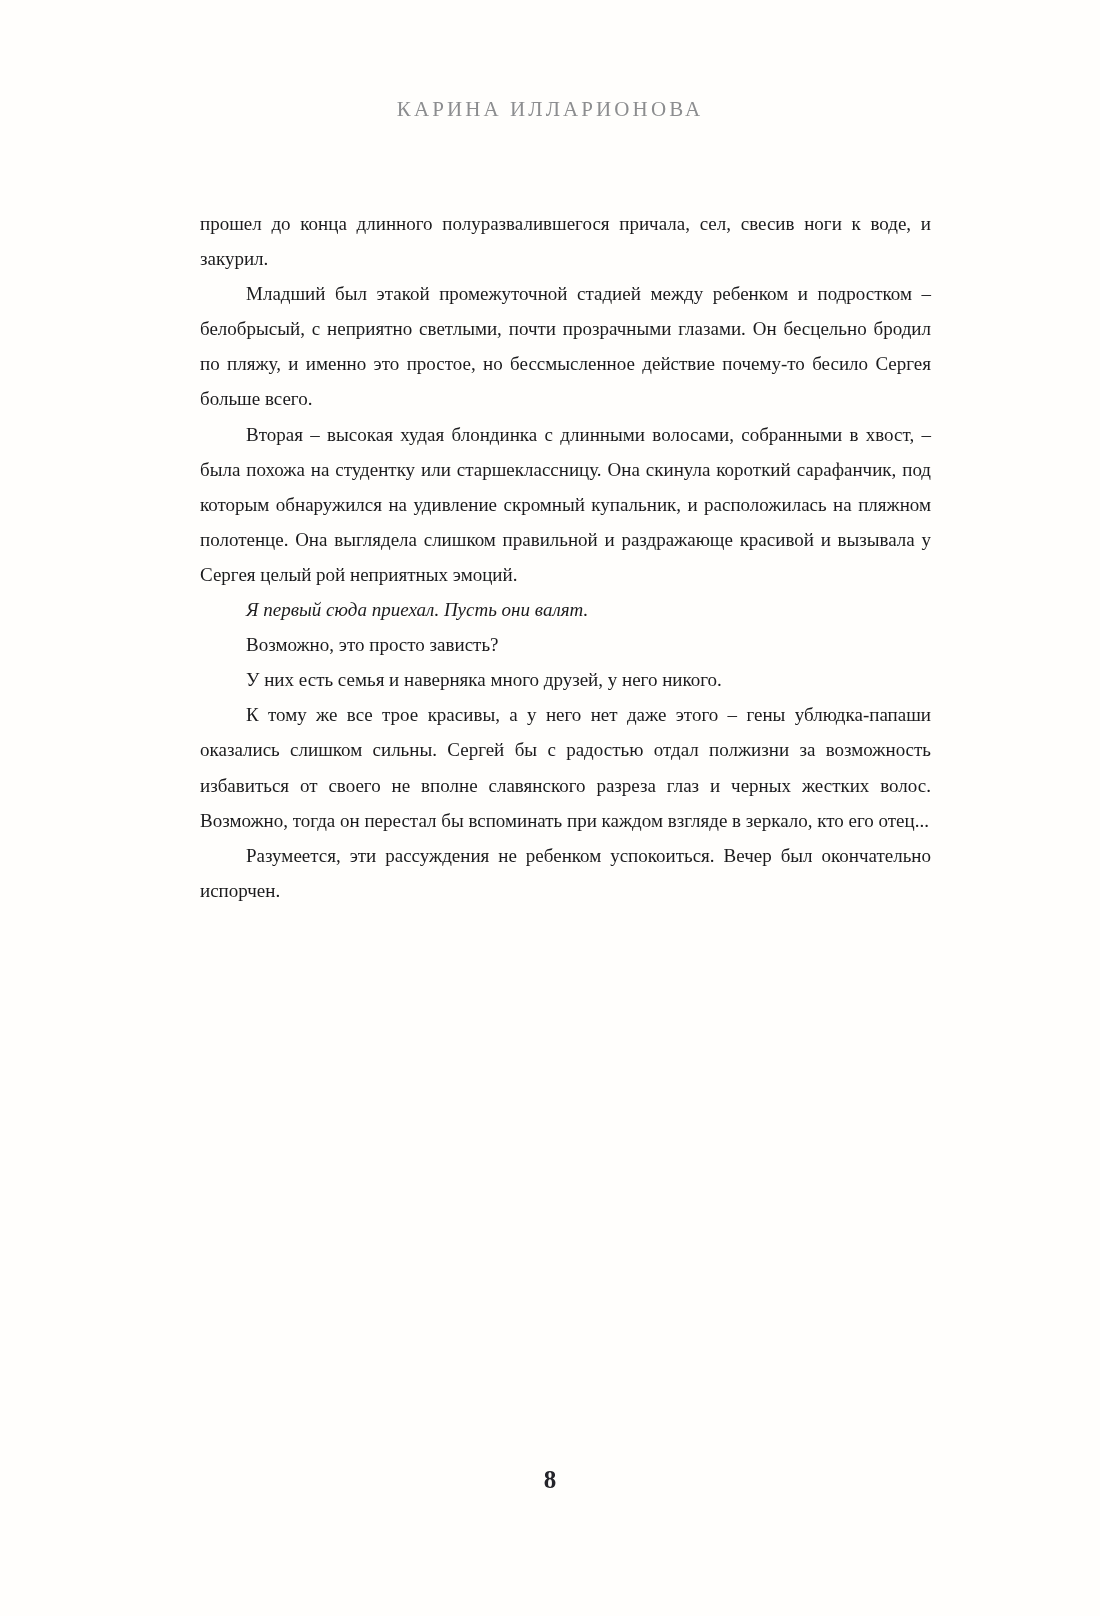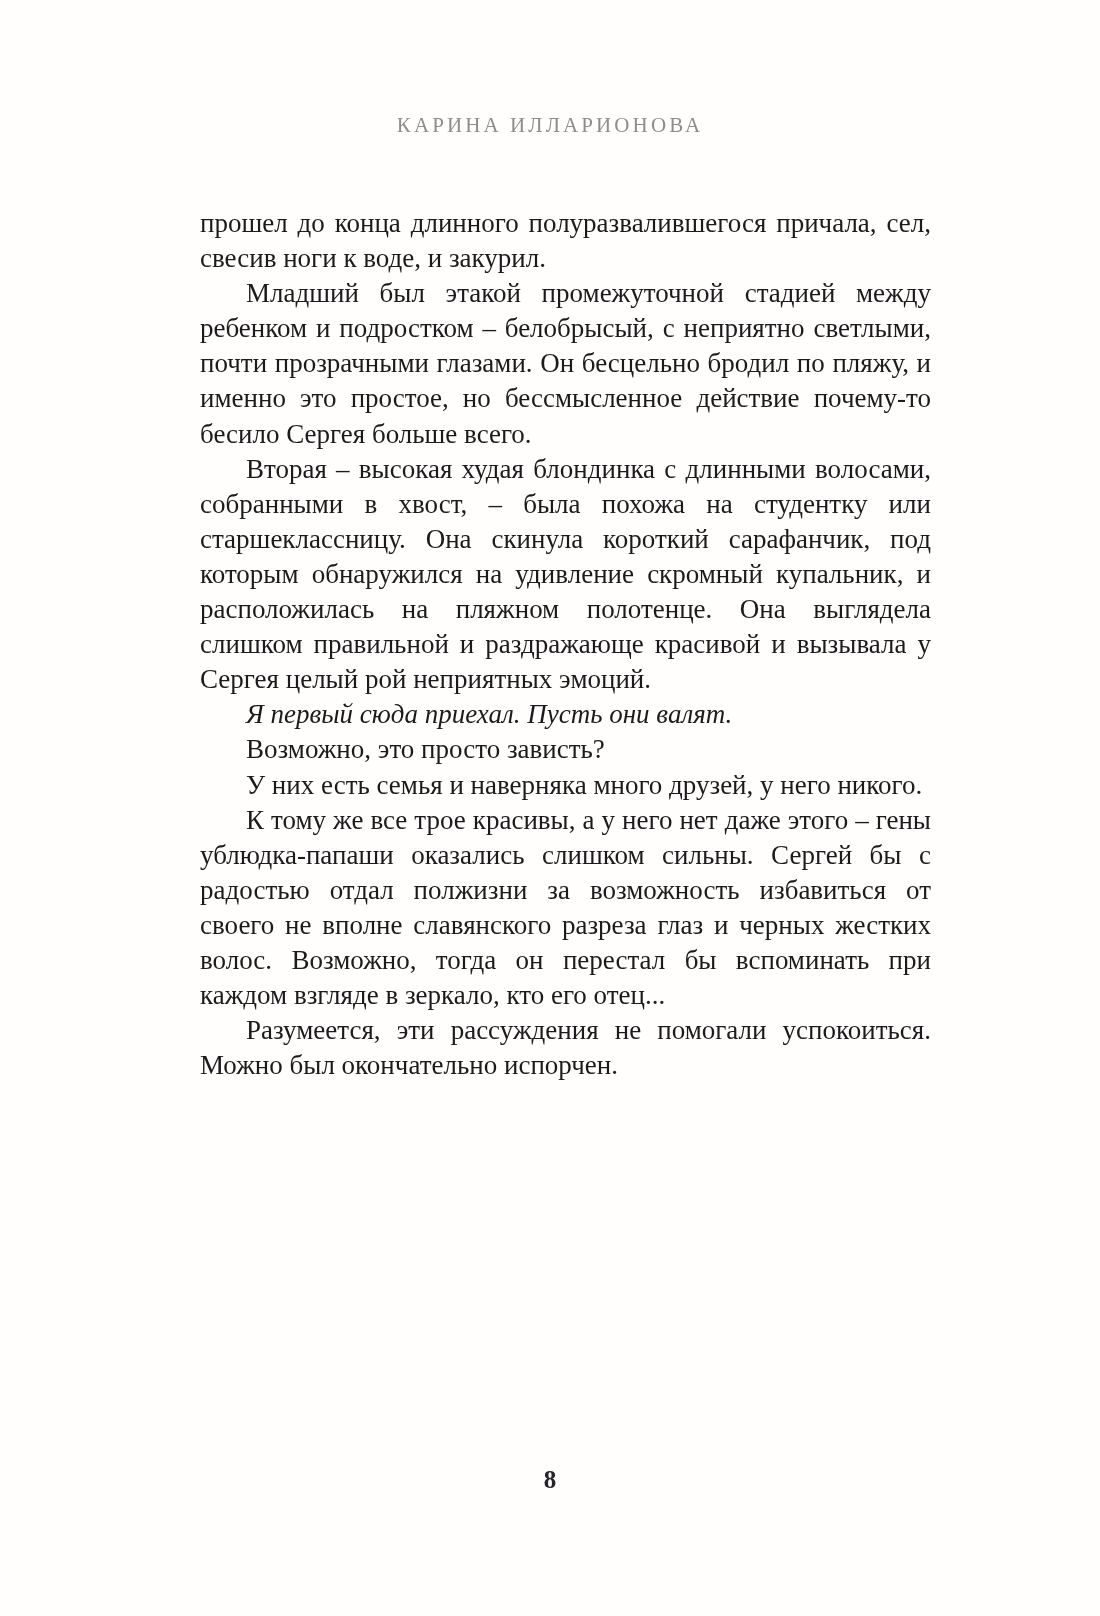--- a/index.html
+++ b/index.html
@@ -15,21 +15,21 @@
     height: 1616px;
     margin: 0 auto;
     background: #fffefc;
     overflow: hidden;
     box-sizing: border-box;
   }
 
   
   .running-head {
     position: absolute;
-    top: 113px;
+    top: 97px;
     left: 0;
     width: 1100px;
     text-align: center;
     font-family: "Liberation Serif", "DejaVu Serif", serif;
     font-size: 21px;
     letter-spacing: 3.1px;
     color: #8c8d8f;
     text-transform: uppercase;
     font-weight: 400;
     white-space: nowrap;
@@ -38,21 +38,21 @@
   
   .textblock {
     position: absolute;
     top: 206px;
     left: 200px;
     width: 731px;
   }
 
   .para {
     font-family: "Liberation Serif", "DejaVu Serif", serif;
-    font-size: 27px;
+    font-size: 19px;
     line-height: 35.1px;
     color: #1b1b1d;
     text-align: justify;
     text-justify: inter-word;
     margin: 0;
     text-indent: 46px;
     -webkit-font-smoothing: antialiased;
     hyphens: manual;
   }
 
@@ -85,18 +85,18 @@
   <div class="running-head">Карина Илларионова</div>
 
   <div class="textblock">
     <p class="para noindent">прошел до конца длинного полуразвалившегося причала, сел, свесив ноги к воде, и закурил.</p>
     <p class="para">Младший был этакой промежуточной стадией между ребенком и подростком – белобрысый, с неприятно светлыми, почти прозрачными глазами. Он бесцельно бродил по пляжу, и именно это простое, но бессмысленное действие почему-то бесило Сергея больше всего.</p>
     <p class="para">Вторая – высокая худая блондинка с длинными волосами, собранными в хвост, – была похожа на студентку или старшеклассницу. Она скинула короткий сарафанчик, под которым обнаружился на удивление скромный купальник, и расположилась на пляжном полотенце. Она выглядела слишком правильной и раздражающе красивой и вызывала у Сергея целый рой неприятных эмоций.</p>
     <p class="para italic">Я первый сюда приехал. Пусть они валят.</p>
     <p class="para">Возможно, это просто зависть?</p>
     <p class="para">У них есть семья и наверняка много друзей, у него никого.</p>
     <p class="para">К тому же все трое красивы, а у него нет даже этого – гены ублюдка-папаши оказались слишком сильны. Сергей бы с радостью отдал полжизни за возможность избавиться от своего не вполне славянского разреза глаз и черных жестких волос. Возможно, тогда он перестал бы вспоминать при каждом взгляде в зеркало, кто его отец...</p>
-    <p class="para">Разумеется, эти рассуждения не помогали успокоиться. Можно был окончательно испорчен.</p>
+    <p class="para">Разумеется, эти рассуждения не ребенком успокоиться. Вечер был окончательно испорчен.</p>
   </div>
 
   <div class="folio">8</div>
 
 </div>
 
 </body></html>

